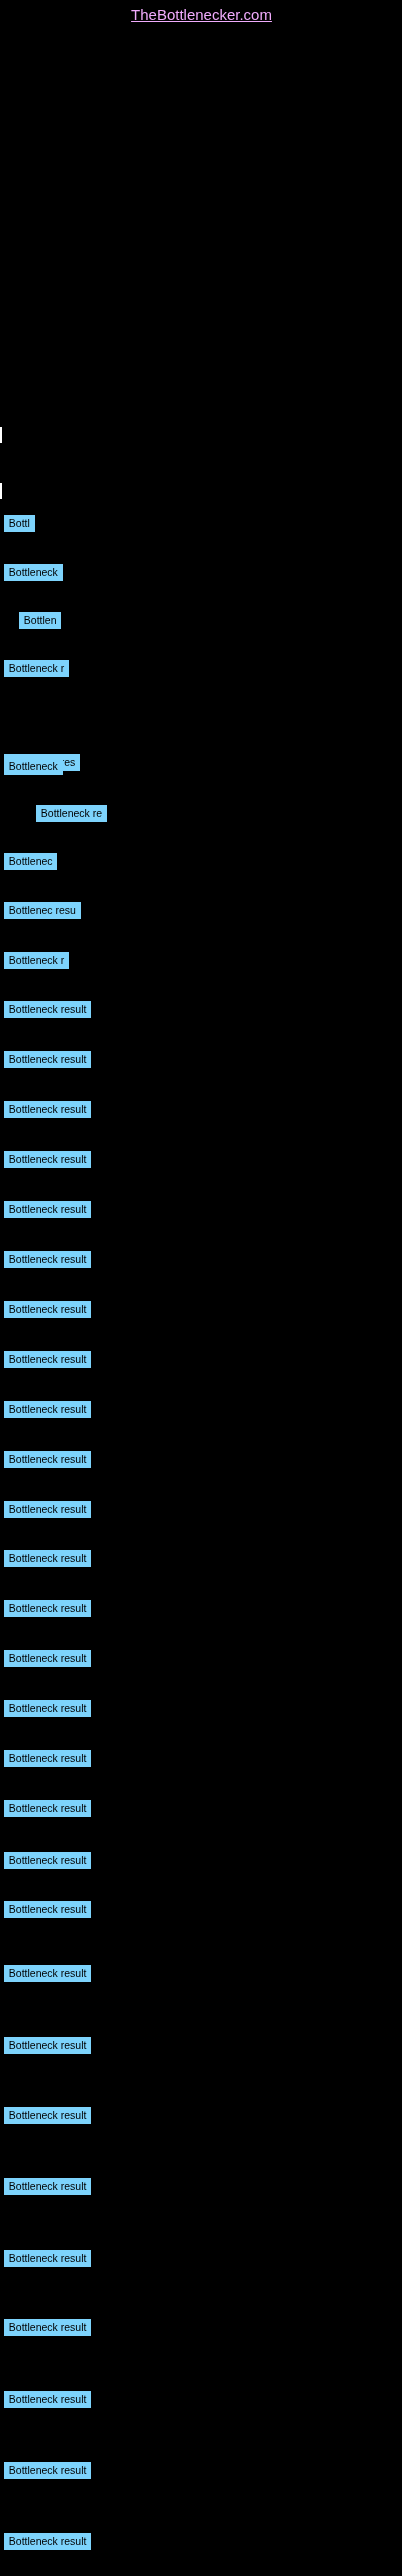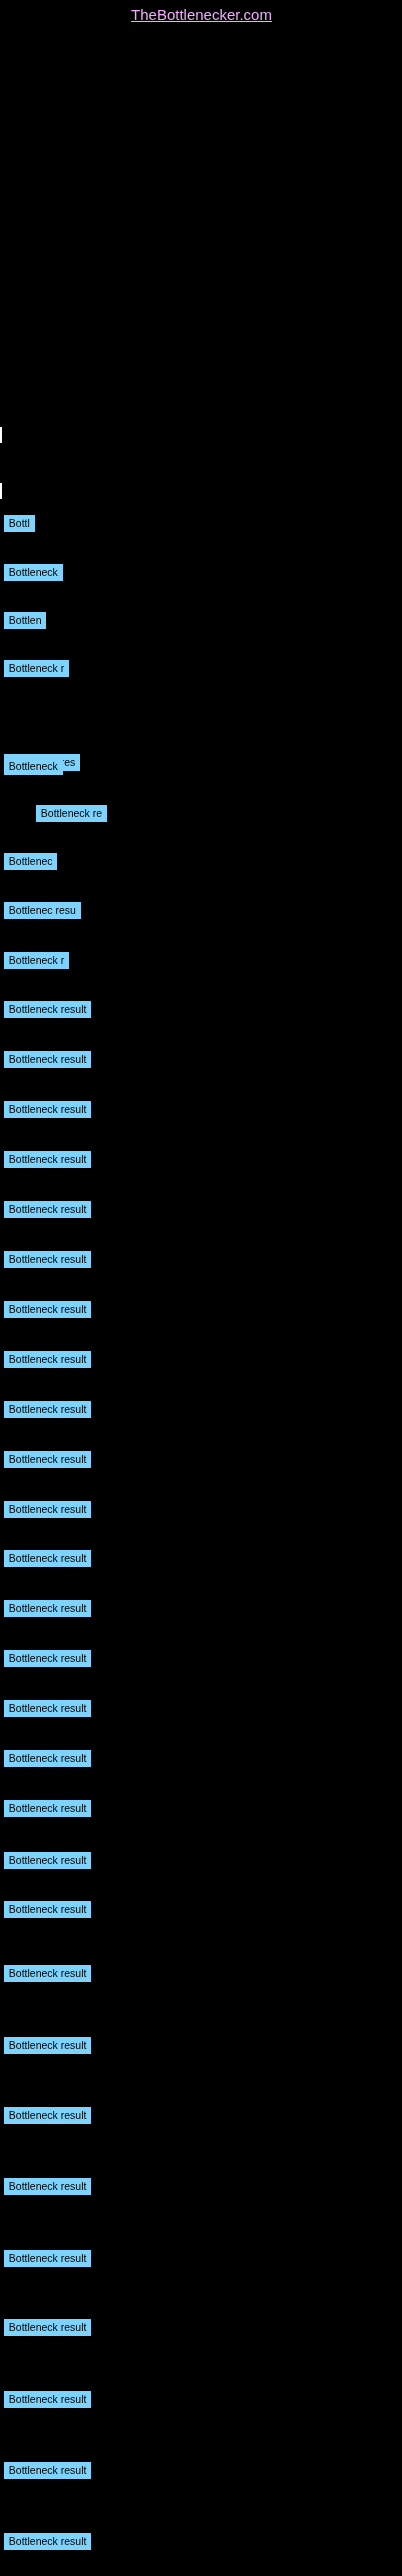--- a/index.html
+++ b/index.html
@@ -51,21 +51,21 @@
 <body>
 
 <span id="site-title">TheBottlenecker.com</span>
 
 <div id="labels-container"></div>
 
 <div class="cursor-line" style="top: 427px;"></div>
 <div class="cursor-line" style="top: 483px;"></div>
 <div class="result-label" style="top: 515px;">Bottl</div>
 <div class="result-label" style="top: 564px;">Bottleneck</div>
-<div class="result-label" style="top: 612px;">Bottlen</div>
+<div class="result-label" style="top: 612px; margin-left: 15px;">Bottlen</div>
 <div class="result-label" style="top: 660px;">Bottleneck r</div>
 <div class="result-label" style="top: 710px; margin-top: 44px;">Bottleneck res</div>
 <div class="result-label" style="top: 758px;">Bottleneck</div>
 <div class="result-label" style="top: 805px; margin-left: 32px;">Bottleneck re</div>
 <div class="result-label" style="top: 853px;">Bottlenec</div>
 <div class="result-label" style="top: 902px;">Bottlenec resu</div>
 <div class="result-label" style="top: 952px;">Bottleneck r</div>
 <div class="result-label" style="top: 1001px;">Bottleneck result</div>
 <div class="result-label" style="top: 1051px;">Bottleneck result</div>
 <div class="result-label" style="top: 1101px;">Bottleneck result</div>

